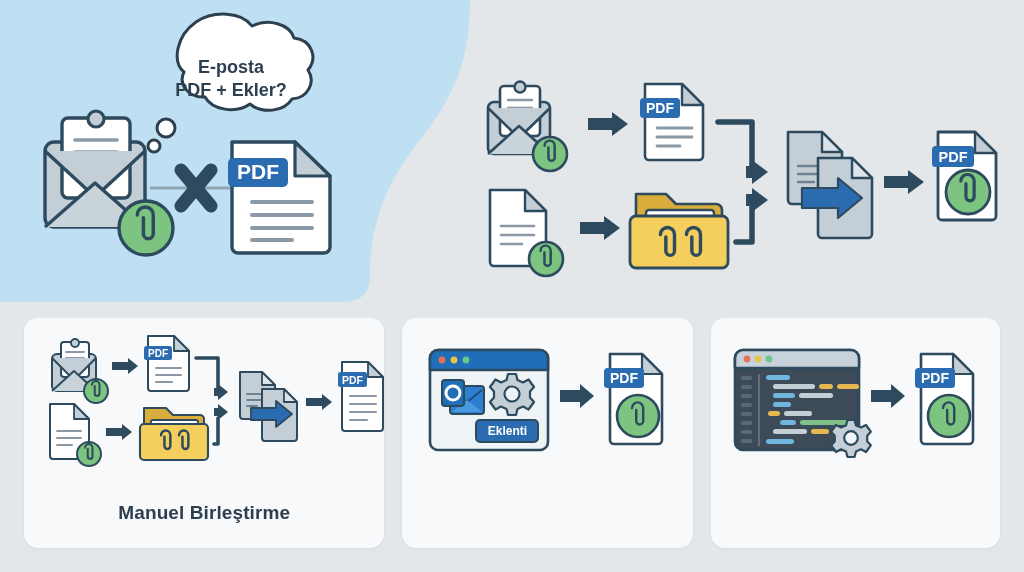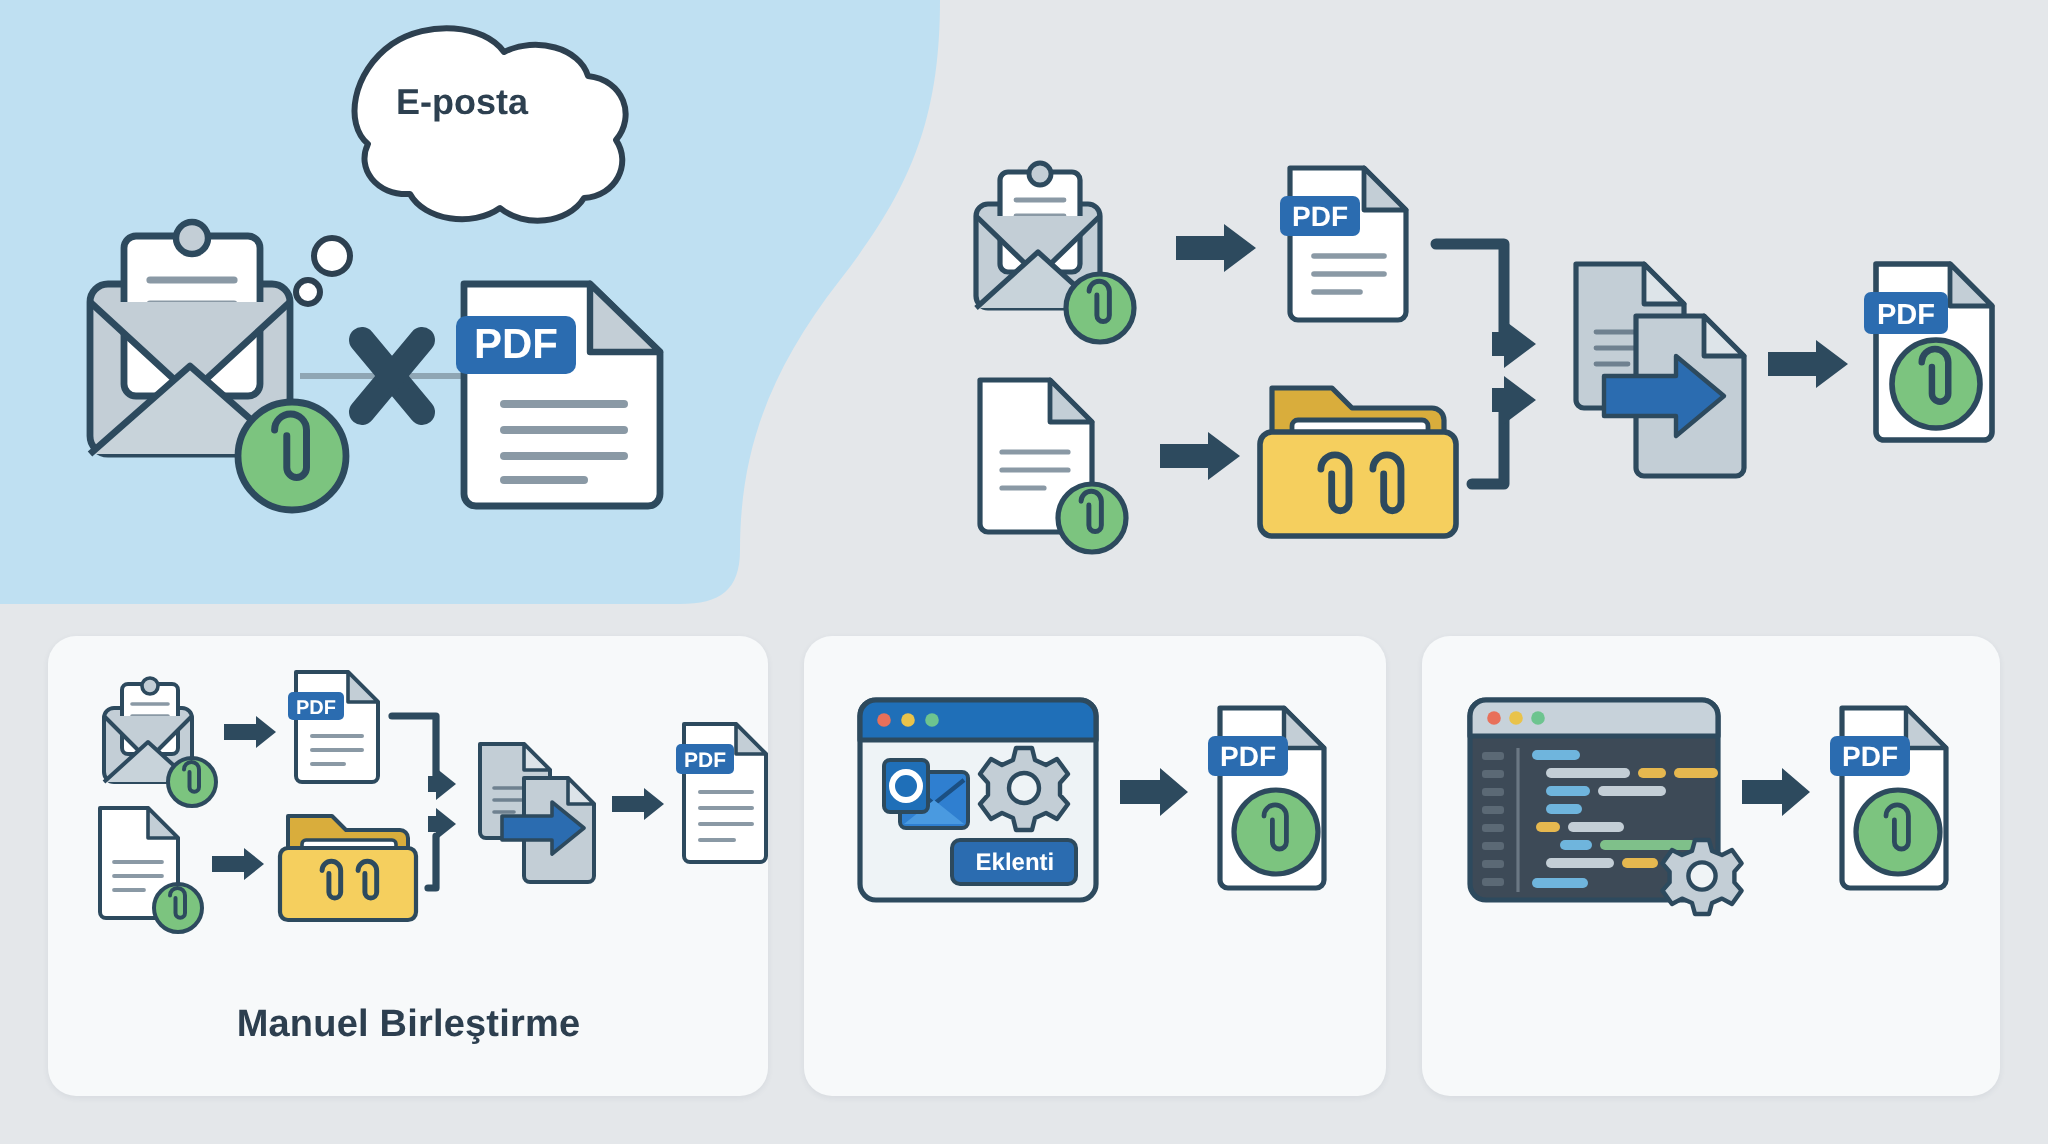--- a/index.html
+++ b/index.html
@@ -94,23 +94,24 @@
         <g stroke="#8a99a5" stroke-width="4" stroke-linecap="round">
           <line x1="252" y1="202" x2="312" y2="202"></line>
           <line x1="252" y1="215" x2="312" y2="215"></line>
           <line x1="252" y1="228" x2="312" y2="228"></line>
           <line x1="252" y1="240" x2="292" y2="240"></line>
         </g>
       </g>
     </svg>
   </div>
 
-  <div class="abs" style="left:155px;top:40px;width:152px;text-align:center;
+  <div class="abs" style="left:155px;top:56px;width:152px;text-align:center;
        line-height:1.25;color:#2d4050;font-size:18px;font-weight:600;">
     <div>E-posta</div>
+    <div>PDF + Ekler?</div>
   </div>
 
   <div class="abs" style="left:470px;top:70px;width:554px;height:220px;">
     <svg width="554" height="220" viewBox="0 0 554 220">
       <defs>
         <g id="clipG2">
           <path d="M-4.2,-6.4 a3.9,3.9 0 0 1 7.8,0 l0,9.2 a2.4,2.4 0 0 1 -4.8,0 l0,-7.8" fill="none" stroke="#2d4a5e" stroke-width="1.9" stroke-linecap="round" stroke-linejoin="round"></path>
         </g>
         <marker id="ah" markerWidth="6" markerHeight="6" refX="3" refY="3" orient="auto">
           <path d="M0,0 L6,3 L0,6 Z" fill="#2d4a5e"></path>

